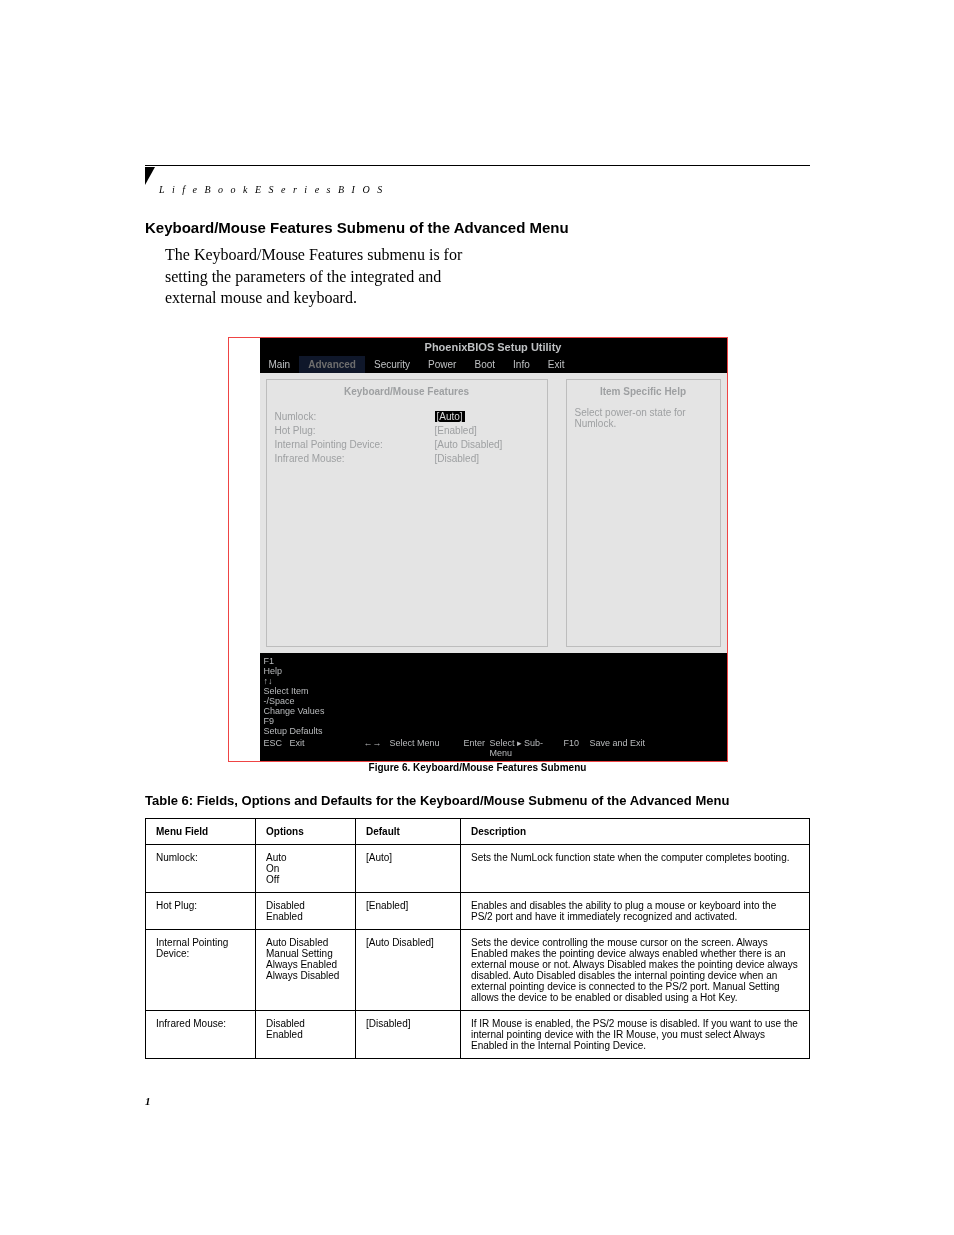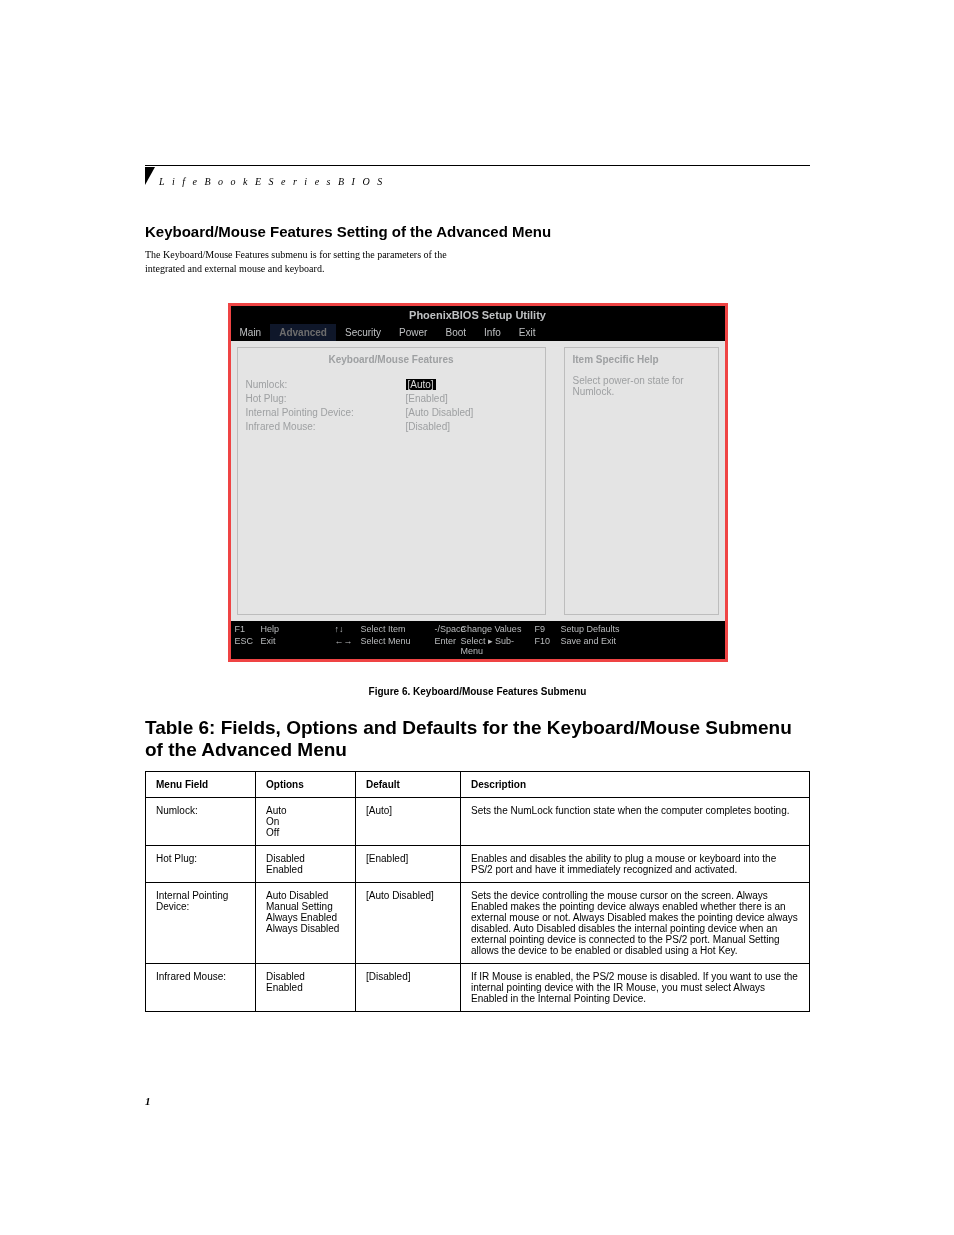--- a/index.html
+++ b/index.html
@@ -13,22 +13,22 @@
   }
   .page {
     position: absolute;
     left: 145px;
     top: 165px;
     width: 665px;
   }
   .header-rule {
     border-top: 1px solid #000;
     position: relative;
-    padding-top: 10px;
-    margin-bottom: 36px;
+    padding-top: 18px;
+    margin-bottom: 24px;
   }
   .header-label {
     font-family: Georgia, serif;
     font-style: italic;
     font-size: 10px;
     letter-spacing: 2.5px;
     padding-left: 14px;
   }
   .header-tri {
     position: absolute;
@@ -40,32 +40,34 @@
     border-right: 10px solid transparent;
   }
   .section-title {
     font-family: 'Helvetica Neue', Arial, sans-serif;
     font-weight: bold;
     font-size: 15px;
     margin-bottom: 8px;
   }
   .intro {
     font-family: Georgia, serif;
-    font-size: 10px;
+    font-size: 16px;
     line-height: 1.35;
     width: 330px;
     margin-bottom: 28px;
+    margin-left: 20px;
   }
   .bios-box {
     width: 500px;
-    margin: 0 auto 24px auto;
+    margin: 0 auto 0 auto;
     font-family: Arial, sans-serif;
     font-size: 10px;
     color: #9ea0a2;
-    border: 3px solid #ef4444;
+    border: 1px solid #ef4444;
+    padding-left: 31px;
   }
   .bios-title {
     background: #000;
     text-align: center;
     font-weight: bold;
     font-size: 11px;
     padding: 3px 0;
     color: #bfc1c3;
   }
   .bios-tabs {
@@ -113,21 +115,21 @@
     color: #d8d8d8;
     padding: 0 2px;
   }
   .bios-right {
     width: 155px;
     border: 1px solid #bdbdbd;
     padding: 6px 8px;
     font-size: 10px;
   }
   .bios-right-title {
-    text-align: left;
+    text-align: center;
     font-weight: bold;
     margin-bottom: 10px;
   }
   .bios-help {
     display: flex;
     background: #000;
     color: #b9bbbd;
     font-size: 9px;
     padding: 3px 4px;
     gap: 4px;
@@ -138,21 +140,21 @@
   .figure-caption {
     text-align: center;
     font-family: Arial, sans-serif;
     font-weight: bold;
     font-size: 10px;
     margin-bottom: 20px;
   }
   .table-title {
     font-family: Arial, sans-serif;
     font-weight: bold;
-    font-size: 19px;
+    font-size: 13px;
     margin-bottom: 10px;
   }
   table.opts {
     width: 100%;
     border-collapse: collapse;
     font-family: Arial, sans-serif;
     font-size: 10px;
   }
   table.opts th, table.opts td {
     border: 1px solid #000;
@@ -181,21 +183,21 @@
 </style>
 </head>
 <body>
 
 <div class="page">
   <div class="header-rule">
     <div class="header-tri"></div>
     <div class="header-label">L i f e B o o k   E   S e r i e s   B I O S</div>
   </div>
 
-  <div class="section-title">Keyboard/Mouse Features Setting of the Advanced Menu</div>
+  <div class="section-title">Keyboard/Mouse Features Submenu of the Advanced Menu</div>
   <div class="intro">The Keyboard/Mouse Features submenu is for setting the parameters of the integrated and external mouse and keyboard.</div>
 
   <div class="bios-box">
     <div class="bios-title">PhoenixBIOS Setup Utility</div>
     <div class="bios-tabs" id="bios-tabs">
         <div>Main</div>
         <div class="active">Advanced</div>
         <div>Security</div>
         <div>Power</div>
         <div>Boot</div>
@@ -224,21 +226,21 @@
             </div>
           </div>
       </div>
       <div class="bios-right">
         <div class="bios-right-title">Item Specific Help</div>
         <div>Select power-on state for Numlock.</div>
       </div>
     </div>
     <div class="bios-help" id="bios-footer">
         <div style="flex-direction: column; display: flex; width: 100%; gap: 2px;">
-          <div style="display: flex; width: 100%;">
+          <div style="display: flex; width: 100%; flex-direction: column;">
             <span class="hk">F1</span>
             <span class="hl">Help</span>
             <span class="hk">↑↓</span>
             <span class="hl">Select Item</span>
             <span class="hk">-/Space</span>
             <span class="hl">Change Values</span>
             <span class="hk">F9</span>
             <span class="hl">Setup Defaults</span>
           </div>
           <div style="display: flex; width: 100%;">

